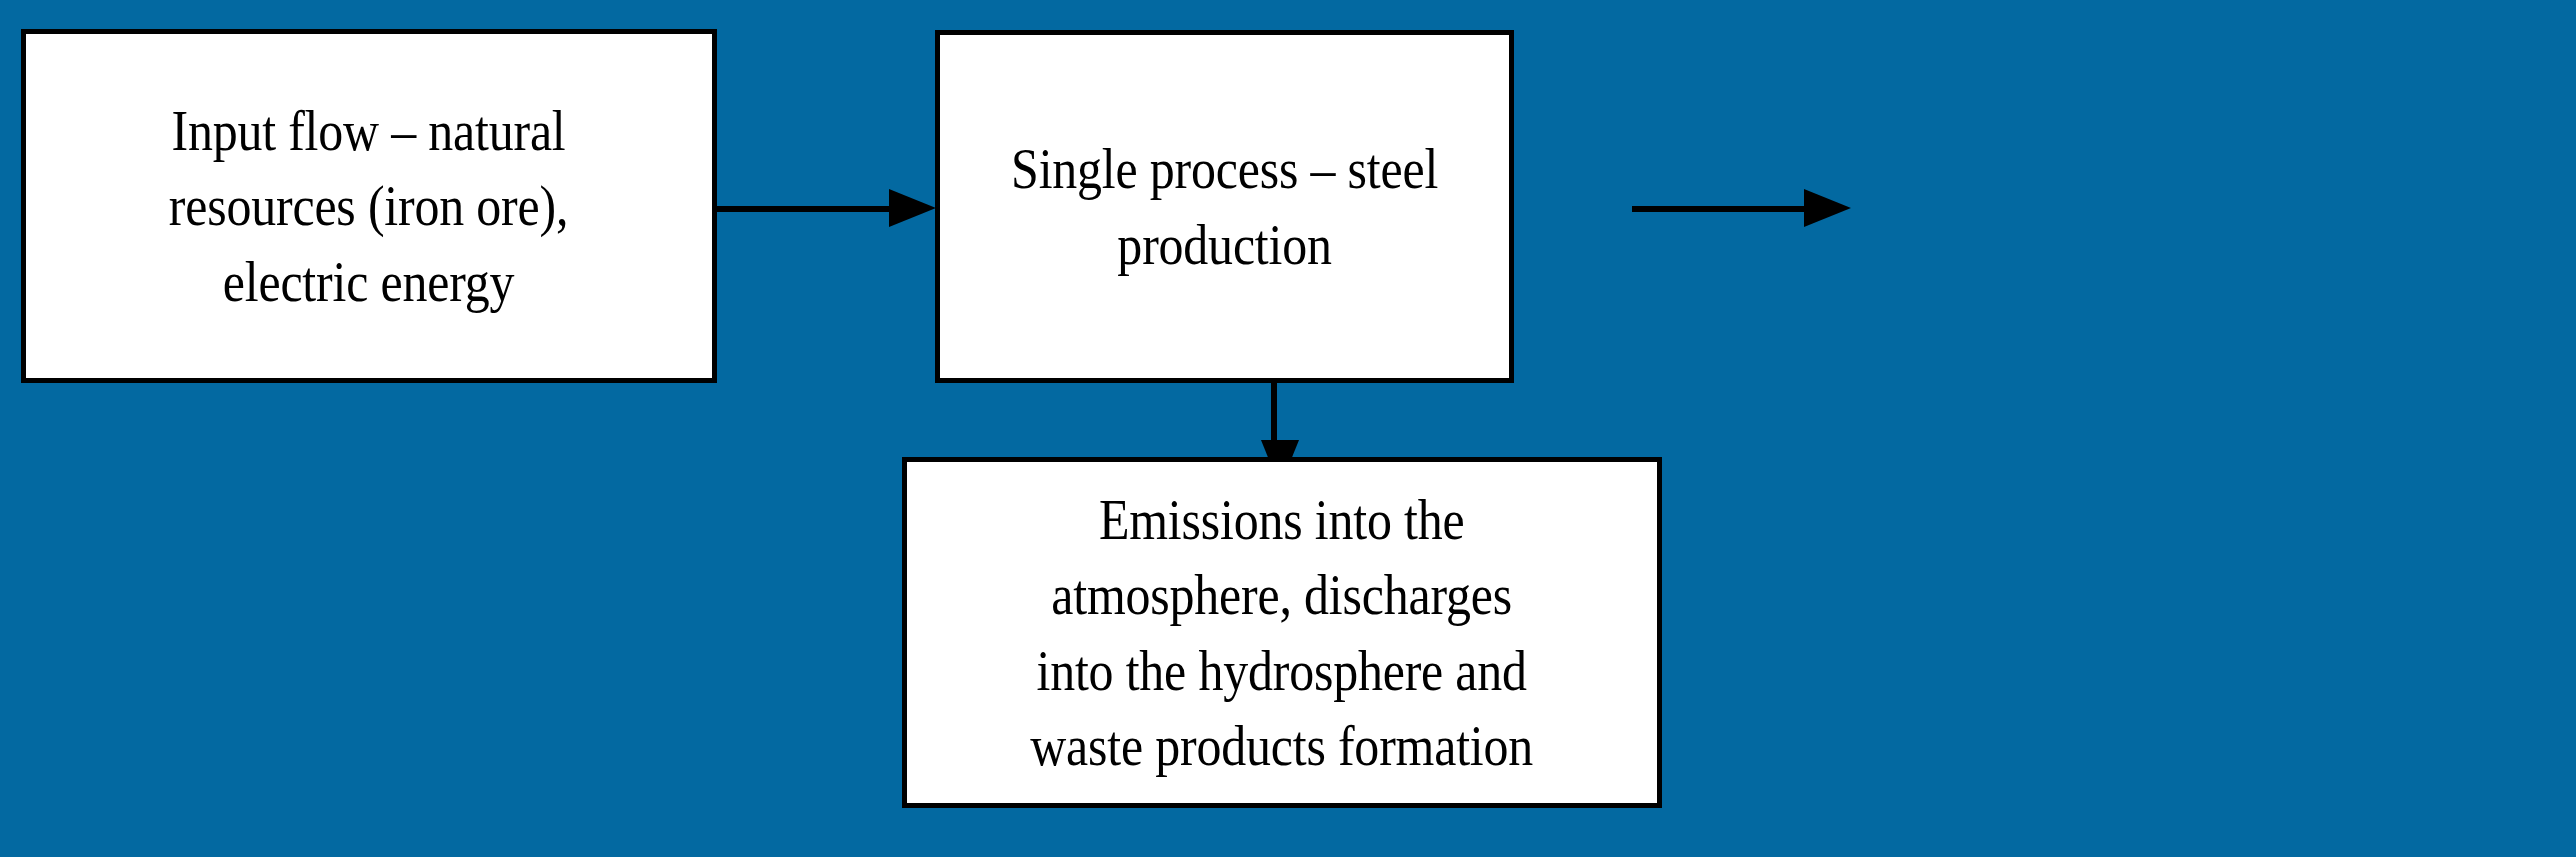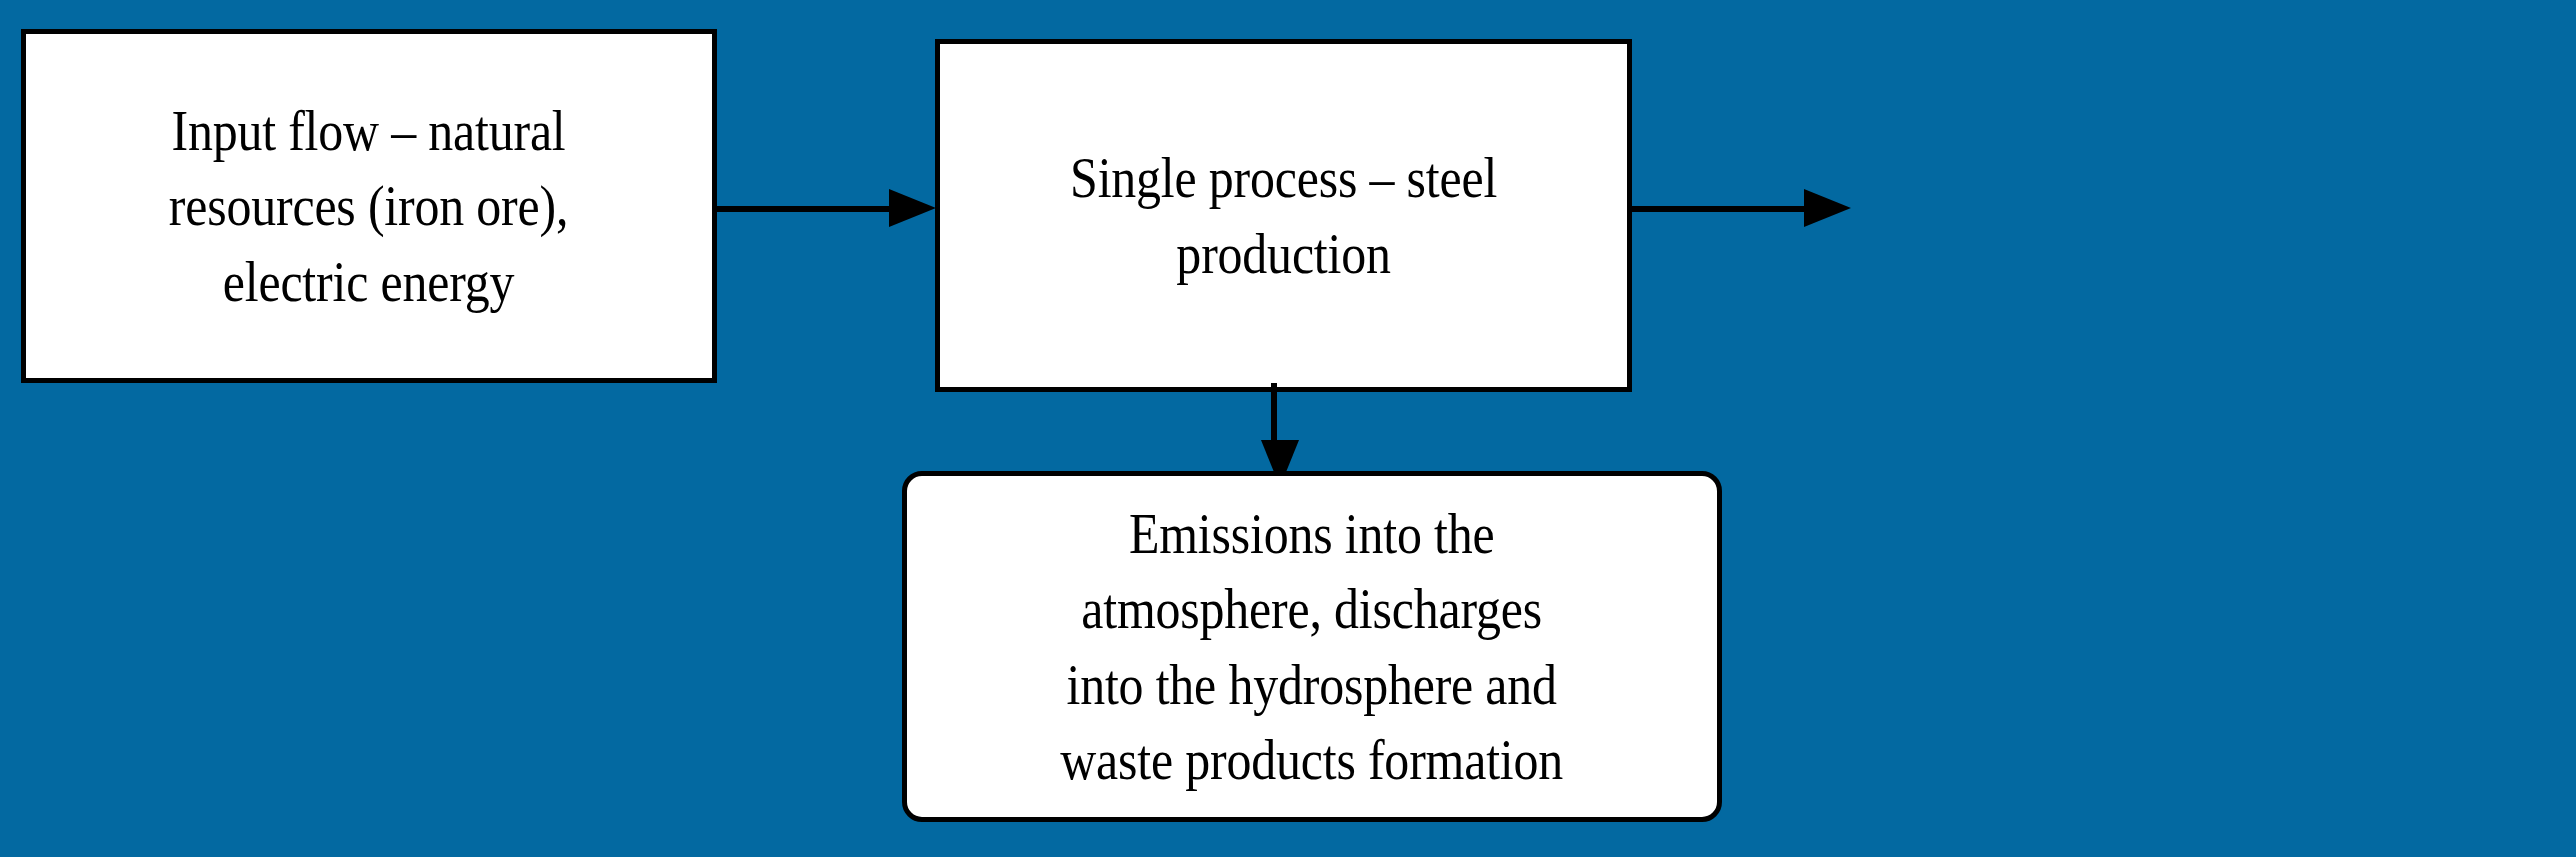--- a/index.html
+++ b/index.html
@@ -35,23 +35,23 @@
     font-weight: 400;
     letter-spacing: -0.2px;
     transform: scaleX(0.86);
     transform-origin: center center;
     white-space: pre-line;
     padding: 0 11.3px;
   }
 
   
   #node-input   { left: 21px;   top: 29px;  width: 696px; height: 354px; }
-  #node-process { left: 935px; top: 30px;  width: 697px; height: 353px; margin-top: 9px; }
+  #node-process { left: 935px; top: 30px;  width: 579px; height: 353px; }
   #node-output  { left: 1849px; top: 30px;  width: 696px; height: 353px; }
-  #node-emissions { left: 902px; top: 471px; width: 820px; height: 351px; border-radius: 20px; }
+  #node-emissions { left: 902px; top: 457px; width: 760px; height: 351px; }
 
   
   .connector {
     position: absolute;
   }
   .conn-line-h {
     position: absolute;
     height: 5.7px;
     background: #000000;
   }

